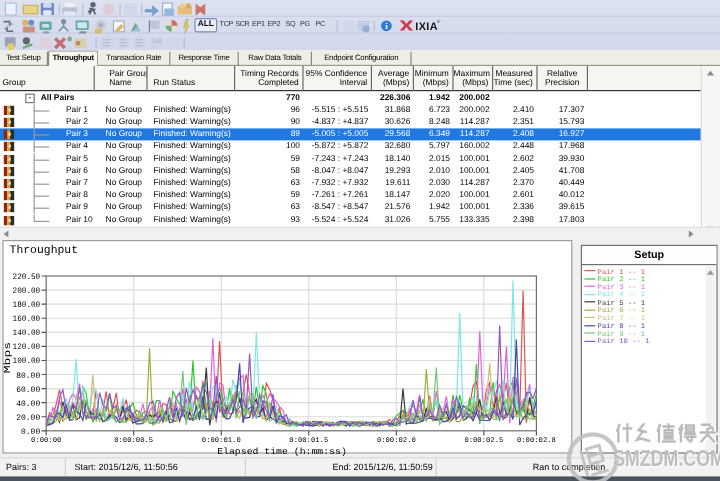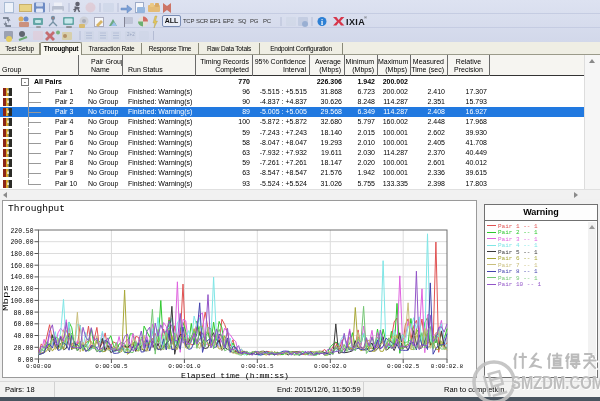--- a/index.html
+++ b/index.html
@@ -502,39 +502,40 @@
     <polyline points="36.5,149.7 39.3,152.5 42.1,139.3 44.8,148.6 47.6,134.3 50.4,142.8 53.2,147.7 56.0,132.9 58.7,128.2 61.5,132.1 64.3,119.7 67.1,145.7 69.8,146.3 72.6,147.5 75.4,140.8 78.2,144.6 81.0,145.7 83.7,143.8 86.5,147.4 89.3,149.3 92.1,144.5 94.9,148.0 97.6,145.5 100.4,132.7 103.2,150.0 106.0,143.7 108.8,144.4 111.5,150.5 114.3,148.3 117.1,136.5 119.9,149.6 122.6,142.8 125.4,139.1 128.2,148.8 131.0,133.4 133.8,143.7 136.5,145.6 139.3,139.1 142.1,145.3 144.9,136.4 147.7,146.4 150.4,123.9 153.2,139.2 156.0,145.7 158.8,141.5 161.6,122.6 164.3,126.5 167.1,139.2 169.9,142.4 172.7,141.6 175.4,81.8 178.2,152.3 181.0,119.4 183.8,120.9 186.6,144.1 189.3,141.5 192.1,134.4 194.9,123.7 197.7,115.2 200.5,112.9 203.2,143.5 206.0,145.0 208.8,138.6 211.6,136.4 214.4,132.8 217.1,146.6 219.9,136.4 222.7,128.2 225.5,132.1 228.2,134.7 231.0,139.0 233.8,141.7 236.6,153.8 239.4,149.1 242.1,153.9 244.9,151.3 247.7,153.8 250.5,151.5 253.3,154.6 256.0,153.7 258.8,152.9 261.6,152.8 264.4,151.7 267.1,154.3 269.9,152.6 272.7,154.2 275.5,154.4 278.3,152.3 281.0,152.3 283.8,153.0 286.6,153.2 289.4,152.0 292.2,154.7 294.9,153.7 297.7,153.6 300.5,154.2 303.3,152.4 306.1,154.9 308.8,155.1 311.6,154.8 314.4,151.5 317.2,154.2 319.9,152.9 322.7,154.0 325.5,152.6 328.3,153.0 331.1,149.3 333.8,145.6 336.6,148.0 339.4,140.1 342.2,150.7 345.0,143.2 347.7,128.9 350.5,148.9 353.3,142.9 356.1,138.5 358.9,145.9 361.6,126.0 364.4,143.3 367.2,143.7 370.0,130.3 372.7,149.4 375.5,132.6 378.3,149.0 381.1,145.7 383.9,143.0 386.6,142.9 389.4,148.4 392.2,145.6 395.0,144.5 397.8,75.9 400.5,141.3 403.3,137.5 406.1,121.5 408.9,124.6 411.7,142.6 414.4,146.3 417.2,134.9 420.0,88.8 422.8,152.7 425.5,114.7 428.3,115.0 431.1,136.4 433.9,133.4 436.7,132.2 439.4,120.3 442.2,140.7 445.0,137.9" fill="none" stroke="#df62df" stroke-width="1"></polyline>
     <polyline points="36.5,153.4 39.3,151.5 42.1,145.6 44.8,148.0 47.6,148.7 50.4,144.5 53.2,131.6 56.0,144.8 58.7,132.1 61.5,99.3 64.3,145.9 67.1,121.9 69.8,146.9 72.6,146.4 75.4,124.2 78.2,125.2 81.0,148.0 83.7,132.5 86.5,148.5 89.3,148.2 92.1,148.6 94.9,147.0 97.6,145.8 100.4,131.3 103.2,146.1 106.0,150.2 108.8,149.6 111.5,151.3 114.3,151.3 117.1,147.9 119.9,146.4 122.6,149.8 125.4,148.1 128.2,150.4 131.0,142.1 133.8,147.3 136.5,149.4 139.3,143.7 142.1,147.7 144.9,146.0 147.7,147.2 150.4,128.6 153.2,144.4 156.0,117.5 158.8,141.1 161.6,145.4 164.3,129.1 167.1,127.2 169.9,118.2 172.7,144.8 175.4,122.8 178.2,118.3 181.0,141.7 183.8,137.4 186.6,130.6 189.3,142.5 192.1,116.1 194.9,126.6 197.7,117.8 200.5,137.7 203.2,135.5 206.0,144.0 208.8,142.0 211.6,77.1 214.4,136.4 217.1,145.4 219.9,147.1 222.7,148.2 225.5,145.0 228.2,138.0 231.0,150.6 233.8,149.5 236.6,151.0 239.4,149.4 242.1,155.1 244.9,153.7 247.7,152.0 250.5,154.9 253.3,151.9 256.0,155.2 258.8,155.0 261.6,152.7 264.4,152.6 267.1,152.5 269.9,151.8 272.7,153.9 275.5,154.6 278.3,152.3 281.0,151.6 283.8,154.6 286.6,153.6 289.4,152.3 292.2,155.0 294.9,151.9 297.7,153.8 300.5,152.7 303.3,153.4 306.1,155.2 308.8,152.9 311.6,151.9 314.4,153.5 317.2,154.2 319.9,152.3 322.7,154.5 325.5,153.8 328.3,153.4 331.1,148.8 333.8,151.7 336.6,146.7 339.4,138.7 342.2,135.0 345.0,149.6 347.7,146.7 350.5,144.4 353.3,144.3 356.1,143.1 358.9,142.3 361.6,132.9 364.4,145.9 367.2,145.5 370.0,144.8 372.7,148.2 375.5,139.2 378.3,144.7 381.1,60.7 383.9,144.6 386.6,146.5 389.4,146.1 392.2,129.8 395.0,137.9 397.8,147.1 400.5,134.6 403.3,141.7 406.1,126.6 408.9,128.0 411.7,117.7 414.4,129.3 417.2,116.9 420.0,142.8 422.8,141.5 425.5,33.8 428.3,138.6 431.1,144.3 433.9,134.2 436.7,136.6 439.4,123.7 442.2,141.6 445.0,146.2" fill="none" stroke="#7fe6e6" stroke-width="1"></polyline>
     <polyline points="36.5,154.1 39.3,153.9 42.1,151.9 44.8,146.3 47.6,151.7 50.4,135.1 53.2,146.0 56.0,149.0 58.7,136.6 61.5,149.8 64.3,148.3 67.1,133.5 69.8,149.6 72.6,141.1 75.4,151.0 78.2,146.4 81.0,144.1 83.7,150.8 86.5,149.9 89.3,147.0 92.1,146.5 94.9,151.6 97.6,149.6 100.4,138.6 103.2,151.2 106.0,145.4 108.8,152.6 111.5,151.1 114.3,150.5 117.1,149.4 119.9,147.5 122.6,145.9 125.4,147.3 128.2,145.2 131.0,143.4 133.8,151.5 136.5,143.5 139.3,148.3 142.1,150.7 144.9,150.9 147.7,140.8 150.4,143.1 153.2,150.5 156.0,143.6 158.8,150.3 161.6,147.0 164.3,143.2 167.1,140.8 169.9,106.3 172.7,154.3 175.4,142.2 178.2,134.5 181.0,135.1 183.8,146.5 186.6,141.7 189.3,137.3 192.1,131.4 194.9,143.7 197.7,131.8 200.5,147.2 203.2,148.5 206.0,147.7 208.8,138.0 211.6,132.7 214.4,145.1 217.1,140.1 219.9,150.4 222.7,147.2 225.5,149.4 228.2,150.5 231.0,153.1 233.8,150.9 236.6,152.0 239.4,153.5 242.1,153.3 244.9,152.9 247.7,153.5 250.5,154.4 253.3,151.4 256.0,155.0 258.8,151.4 261.6,151.2 264.4,153.3 267.1,154.9 269.9,152.6 272.7,155.2 275.5,152.1 278.3,154.7 281.0,152.2 283.8,153.7 286.6,155.1 289.4,151.8 292.2,151.8 294.9,151.7 297.7,152.4 300.5,153.6 303.3,153.5 306.1,152.7 308.8,154.1 311.6,152.9 314.4,154.3 317.2,151.2 319.9,151.4 322.7,152.8 325.5,153.8 328.3,152.1 331.1,154.2 333.8,123.9 336.6,153.3 339.4,152.5 342.2,152.7 345.0,152.4 347.7,151.7 350.5,150.9 353.3,140.7 356.1,147.6 358.9,146.5 361.6,149.8 364.4,150.1 367.2,146.7 370.0,142.9 372.7,151.3 375.5,149.0 378.3,145.2 381.1,136.7 383.9,150.2 386.6,148.7 389.4,145.5 392.2,150.6 395.0,143.9 397.8,132.8 400.5,149.2 403.3,145.9 406.1,150.1 408.9,144.8 411.7,130.6 414.4,143.8 417.2,148.9 420.0,147.7 422.8,141.2 425.5,133.4 428.3,145.0 431.1,144.1 433.9,134.9 436.7,149.6 439.4,131.2 442.2,146.0 445.0,148.4" fill="none" stroke="#3a3a3a" stroke-width="1"></polyline>
     <polyline points="36.5,151.4 39.3,153.3 42.1,152.6 44.8,150.9 47.6,144.3 50.4,151.1 53.2,147.2 56.0,149.5 58.7,144.1 61.5,149.5 64.3,137.8 67.1,133.2 69.8,148.5 72.6,148.4 75.4,144.4 78.2,141.4 81.0,151.1 83.7,143.6 86.5,140.5 89.3,141.4 92.1,148.7 94.9,141.4 97.6,147.5 100.4,151.7 103.2,151.4 106.0,148.3 108.8,149.4 111.5,146.3 114.3,147.7 117.1,152.6 119.9,151.3 122.6,90.0 125.4,154.3 128.2,152.2 131.0,141.8 133.8,150.1 136.5,151.1 139.3,148.1 142.1,150.2 144.9,150.0 147.7,142.9 150.4,138.3 153.2,147.0 156.0,149.7 158.8,145.4 161.6,146.5 164.3,145.7 167.1,148.4 169.9,136.2 172.7,148.5 175.4,149.3 178.2,137.9 181.0,136.3 183.8,147.8 186.6,148.4 189.3,141.0 192.1,128.6 194.9,147.6 197.7,142.3 200.5,147.6 203.2,136.6 206.0,144.4 208.8,146.2 211.6,139.9 214.4,143.4 217.1,149.1 219.9,147.3 222.7,135.7 225.5,142.5 228.2,149.4 231.0,148.8 233.8,153.8 236.6,153.6 239.4,151.6 242.1,151.2 244.9,152.4 247.7,154.8 250.5,152.2 253.3,151.9 256.0,151.8 258.8,152.2 261.6,154.3 264.4,155.0 267.1,153.2 269.9,154.0 272.7,151.5 275.5,154.8 278.3,152.9 281.0,152.7 283.8,153.8 286.6,152.2 289.4,152.4 292.2,151.6 294.9,152.6 297.7,154.9 300.5,153.6 303.3,154.0 306.1,154.7 308.8,151.3 311.6,152.0 314.4,151.6 317.2,154.7 319.9,151.6 322.7,155.3 325.5,154.9 328.3,154.2 331.1,152.1 333.8,145.5 336.6,145.7 339.4,151.8 342.2,152.6 345.0,147.4 347.7,147.0 350.5,150.7 353.3,107.5 356.1,146.5 358.9,150.8 361.6,149.6 364.4,139.3 367.2,151.0 370.0,151.3 372.7,151.2 375.5,142.4 378.3,151.3 381.1,151.3 383.9,144.5 386.6,140.8 389.4,140.6 392.2,147.3 395.0,134.7 397.8,150.1 400.5,146.5 403.3,147.5 406.1,144.0 408.9,149.2 411.7,149.4 414.4,128.7 417.2,147.7 420.0,144.0 422.8,130.5 425.5,147.4 428.3,146.3 431.1,141.9 433.9,149.2 436.7,149.6 439.4,141.2 442.2,147.3 445.0,150.2" fill="none" stroke="#a8a838" stroke-width="1"></polyline>
     <polyline points="36.5,154.3 39.3,149.2 42.1,145.3 44.8,147.6 47.6,150.4 50.4,138.0 53.2,149.7 56.0,138.4 58.7,149.3 61.5,129.8 64.3,136.6 67.1,144.6 69.8,146.3 72.6,143.8 75.4,112.2 78.2,151.9 81.0,142.0 83.7,150.9 86.5,148.1 89.3,141.5 92.1,148.2 94.9,136.1 97.6,147.1 100.4,150.5 103.2,140.9 106.0,150.1 108.8,149.1 111.5,148.3 114.3,144.5 117.1,152.4 119.9,143.6 122.6,148.7 125.4,151.0 128.2,151.1 131.0,139.7 133.8,140.3 136.5,147.8 139.3,149.8 142.1,135.3 144.9,150.9 147.7,150.5 150.4,145.3 153.2,142.7 156.0,149.8 158.8,148.9 161.6,149.4 164.3,148.0 167.1,148.5 169.9,148.7 172.7,148.6 175.4,145.5 178.2,148.5 181.0,133.9 183.8,144.7 186.6,148.3 189.3,137.8 192.1,132.6 194.9,145.4 197.7,148.7 200.5,138.3 203.2,134.9 206.0,129.7 208.8,136.8 211.6,140.6 214.4,146.4 217.1,148.1 219.9,150.1 222.7,138.8 225.5,146.7 228.2,151.3 231.0,153.0 233.8,153.1 236.6,150.7 239.4,154.9 242.1,153.6 244.9,152.3 247.7,153.3 250.5,151.7 253.3,154.2 256.0,154.9 258.8,152.1 261.6,151.5 264.4,154.3 267.1,152.4 269.9,151.2 272.7,153.5 275.5,155.1 278.3,154.5 281.0,151.9 283.8,154.7 286.6,152.9 289.4,151.9 292.2,154.4 294.9,154.8 297.7,151.4 300.5,151.6 303.3,153.5 306.1,151.8 308.8,152.5 311.6,154.1 314.4,151.5 317.2,151.1 319.9,151.9 322.7,154.1 325.5,154.9 328.3,151.4 331.1,149.9 333.8,148.9 336.6,147.8 339.4,147.1 342.2,144.4 345.0,149.9 347.7,137.2 350.5,147.3 353.3,149.6 356.1,132.2 358.9,149.4 361.6,147.4 364.4,142.3 367.2,139.9 370.0,149.5 372.7,151.3 375.5,145.9 378.3,145.2 381.1,141.7 383.9,149.7 386.6,138.2 389.4,139.1 392.2,135.8 395.0,138.7 397.8,140.8 400.5,143.5 403.3,134.1 406.1,102.8 408.9,149.4 411.7,135.2 414.4,135.5 417.2,148.8 420.0,146.8 422.8,128.2 425.5,134.4 428.3,148.3 431.1,143.0 433.9,132.7 436.7,131.6 439.4,143.2 442.2,149.5 445.0,149.0" fill="none" stroke="#c9bf7d" stroke-width="1"></polyline>
     <polyline points="36.5,154.9 39.3,153.7 42.1,153.0 44.8,144.9 47.6,144.1 50.4,148.1 53.2,137.3 56.0,150.3 58.7,149.7 61.5,142.5 64.3,144.8 67.1,150.2 69.8,135.2 72.6,143.9 75.4,144.6 78.2,148.9 81.0,145.2 83.7,151.4 86.5,150.2 89.3,145.5 92.1,146.4 94.9,147.9 97.6,152.0 100.4,150.9 103.2,140.1 106.0,142.1 108.8,145.5 111.5,153.3 114.3,153.3 117.1,152.8 119.9,145.6 122.6,152.6 125.4,152.4 128.2,152.1 131.0,146.4 133.8,149.3 136.5,142.7 139.3,152.1 142.1,151.7 144.9,139.6 147.7,150.9 150.4,141.1 153.2,143.5 156.0,149.6 158.8,148.9 161.6,138.9 164.3,150.0 167.1,130.3 169.9,149.7 172.7,149.1 175.4,140.5 178.2,149.3 181.0,126.9 183.8,145.1 186.6,149.3 189.3,148.7 192.1,142.4 194.9,133.7 197.7,102.8 200.5,152.4 203.2,142.3 206.0,140.2 208.8,138.2 211.6,147.5 214.4,146.9 217.1,134.3 219.9,135.5 222.7,148.6 225.5,137.9 228.2,152.4 231.0,146.5 233.8,147.4 236.6,152.8 239.4,153.1 242.1,151.7 244.9,152.8 247.7,154.5 250.5,153.0 253.3,154.5 256.0,154.2 258.8,155.1 261.6,154.3 264.4,151.6 267.1,152.9 269.9,153.6 272.7,154.5 275.5,153.8 278.3,152.7 281.0,151.2 283.8,151.1 286.6,151.3 289.4,155.2 292.2,152.3 294.9,154.1 297.7,155.1 300.5,153.6 303.3,151.5 306.1,154.0 308.8,151.7 311.6,154.7 314.4,153.4 317.2,153.3 319.9,153.4 322.7,153.2 325.5,153.6 328.3,154.6 331.1,152.3 333.8,147.4 336.6,150.6 339.4,151.4 342.2,152.8 345.0,145.9 347.7,149.9 350.5,150.2 353.3,149.2 356.1,148.3 358.9,149.4 361.6,150.0 364.4,148.1 367.2,151.6 370.0,150.9 372.7,148.8 375.5,140.0 378.3,148.9 381.1,146.6 383.9,138.2 386.6,140.2 389.4,142.3 392.2,144.1 395.0,144.3 397.8,150.0 400.5,150.2 403.3,150.4 406.1,150.2 408.9,142.5 411.7,142.4 414.4,150.0 417.2,134.8 420.0,145.6 422.8,143.4 425.5,149.6 428.3,82.9 431.1,154.2 433.9,148.6 436.7,145.1 439.4,144.9 442.2,144.6 445.0,133.7" fill="none" stroke="#4444ae" stroke-width="1"></polyline>
     <polyline points="36.5,154.8 39.3,149.6 42.1,150.5 44.8,141.6 47.6,144.0 50.4,139.4 53.2,136.7 56.0,138.2 58.7,149.6 61.5,143.4 64.3,137.2 67.1,137.8 69.8,133.1 72.6,147.2 75.4,150.7 78.2,141.3 81.0,149.7 83.7,143.7 86.5,151.2 89.3,149.3 92.1,145.0 94.9,151.4 97.6,150.2 100.4,151.7 103.2,141.4 106.0,144.9 108.8,148.0 111.5,150.1 114.3,142.4 117.1,152.3 119.9,147.1 122.6,152.8 125.4,148.0 128.2,152.2 131.0,152.6 133.8,141.7 136.5,151.1 139.3,136.9 142.1,143.9 144.9,143.2 147.7,142.2 150.4,109.3 153.2,154.1 156.0,129.5 158.8,147.7 161.6,149.5 164.3,130.6 167.1,149.2 169.9,144.1 172.7,132.8 175.4,147.3 178.2,136.7 181.0,139.1 183.8,137.3 186.6,148.3 189.3,136.6 192.1,131.2 194.9,148.4 197.7,126.4 200.5,127.1 203.2,146.7 206.0,127.6 208.8,128.6 211.6,149.0 214.4,136.7 217.1,129.3 219.9,137.0 222.7,150.8 225.5,149.3 228.2,148.4 231.0,151.7 233.8,152.6 236.6,154.6 239.4,155.2 242.1,153.5 244.9,151.3 247.7,153.8 250.5,151.8 253.3,152.4 256.0,151.3 258.8,152.7 261.6,153.1 264.4,153.7 267.1,152.7 269.9,152.8 272.7,152.5 275.5,153.0 278.3,152.7 281.0,153.5 283.8,153.0 286.6,152.5 289.4,151.9 292.2,154.3 294.9,154.4 297.7,154.7 300.5,151.1 303.3,154.9 306.1,152.3 308.8,154.7 311.6,154.9 314.4,151.4 317.2,152.9 319.9,152.6 322.7,155.3 325.5,154.9 328.3,153.1 331.1,154.1 333.8,147.1 336.6,150.4 339.4,151.7 342.2,144.7 345.0,151.5 347.7,147.8 350.5,147.2 353.3,150.9 356.1,139.2 358.9,142.2 361.6,106.3 364.4,153.5 367.2,149.6 370.0,136.7 372.7,144.1 375.5,137.2 378.3,141.6 381.1,140.5 383.9,149.4 386.6,137.9 389.4,148.7 392.2,137.5 395.0,140.6 397.8,145.1 400.5,149.6 403.3,142.5 406.1,141.7 408.9,139.6 411.7,149.6 414.4,148.2 417.2,142.3 420.0,132.6 422.8,148.0 425.5,130.3 428.3,126.5 431.1,148.9 433.9,136.6 436.7,145.7 439.4,149.2 442.2,148.9 445.0,147.5" fill="none" stroke="#74c674" stroke-width="1"></polyline>
     <polyline points="36.5,154.0 39.3,146.2 42.1,147.4 44.8,147.0 47.6,131.1 50.4,124.8 53.2,142.4 56.0,144.8 58.7,136.0 61.5,141.5 64.3,122.6 67.1,144.8 69.8,147.1 72.6,147.8 75.4,147.3 78.2,148.1 81.0,127.3 83.7,137.1 86.5,140.6 89.3,127.7 92.1,140.4 94.9,138.1 97.6,149.1 100.4,148.3 103.2,142.9 106.0,137.8 108.8,149.8 111.5,148.3 114.3,150.3 117.1,150.0 119.9,145.7 122.6,136.5 125.4,134.2 128.2,145.1 131.0,150.8 133.8,149.2 136.5,141.6 139.3,131.0 142.1,148.7 144.9,131.2 147.7,127.2 150.4,147.3 153.2,123.1 156.0,136.4 158.8,124.8 161.6,132.4 164.3,131.7 167.1,121.2 169.9,126.6 172.7,140.3 175.4,140.8 178.2,113.4 181.0,143.2 183.8,140.6 186.6,144.8 189.3,141.3 192.1,133.1 194.9,144.1 197.7,139.2 200.5,132.8 203.2,140.7 206.0,94.6 208.8,148.0 211.6,142.6 214.4,128.9 217.1,136.9 219.9,141.9 222.7,148.0 225.5,128.3 228.2,150.2 231.0,149.4 233.8,148.5 236.6,145.6 239.4,153.9 242.1,152.3 244.9,153.3 247.7,153.9 250.5,155.2 253.3,151.6 256.0,151.7 258.8,153.9 261.6,152.5 264.4,153.0 267.1,155.1 269.9,152.6 272.7,154.0 275.5,154.1 278.3,153.5 281.0,153.5 283.8,151.2 286.6,152.6 289.4,153.8 292.2,152.1 294.9,153.9 297.7,151.6 300.5,154.0 303.3,152.6 306.1,151.7 308.8,152.4 311.6,155.1 314.4,152.3 317.2,154.2 319.9,153.0 322.7,154.8 325.5,149.7 328.3,148.7 331.1,152.4 333.8,151.5 336.6,151.3 339.4,148.3 342.2,133.3 345.0,147.1 347.7,130.7 350.5,148.4 353.3,147.2 356.1,141.6 358.9,147.9 361.6,148.3 364.4,137.6 367.2,146.0 370.0,137.3 372.7,148.0 375.5,147.2 378.3,130.0 381.1,140.6 383.9,148.3 386.6,143.8 389.4,147.9 392.2,147.8 395.0,138.7 397.8,147.2 400.5,146.0 403.3,147.0 406.1,146.6 408.9,140.5 411.7,145.8 414.4,71.2 417.2,149.5 420.0,144.9 422.8,145.5 425.5,145.2 428.3,115.5 431.1,141.5 433.9,138.7 436.7,127.4 439.4,126.8 442.2,132.1 445.0,123.8" fill="none" stroke="#9355c8" stroke-width="1"></polyline>
   </svg>
   <div id="legendpanel">
-    <div id="legendhead">Warning</div>
+    <div id="legendhead">Setup</div>
     <div class="litem" style="top:17.5px;color:#e05252"><span class="ldash" style="background:#e05252"></span>Pair 1 -- 1</div>
     <div class="litem" style="top:24.1px;color:#2ec82e"><span class="ldash" style="background:#2ec82e"></span>Pair 2 -- 1</div>
     <div class="litem" style="top:30.6px;color:#df62df"><span class="ldash" style="background:#df62df"></span>Pair 3 -- 1</div>
     <div class="litem" style="top:37.1px;color:#7fe6e6"><span class="ldash" style="background:#7fe6e6"></span>Pair 4 -- 1</div>
     <div class="litem" style="top:43.7px;color:#3a3a3a"><span class="ldash" style="background:#3a3a3a"></span>Pair 5 -- 1</div>
     <div class="litem" style="top:50.2px;color:#a8a838"><span class="ldash" style="background:#a8a838"></span>Pair 6 -- 1</div>
     <div class="litem" style="top:56.8px;color:#c9bf7d"><span class="ldash" style="background:#c9bf7d"></span>Pair 7 -- 1</div>
     <div class="litem" style="top:63.4px;color:#4444ae"><span class="ldash" style="background:#4444ae"></span>Pair 8 -- 1</div>
     <div class="litem" style="top:69.9px;color:#74c674"><span class="ldash" style="background:#74c674"></span>Pair 9 -- 1</div>
     <div class="litem" style="top:76.4px;color:#9355c8"><span class="ldash" style="background:#9355c8"></span>Pair 10 -- 1</div>
     <div id="lscroll">
         <span class="tri tup" style="left:1px;top:3px;border-bottom-color:#999"></span>
       </div>
   </div>
 </div>
 
 <div class="abs" id="statusbar">
-  <div class="seg" style="left:0;width:55px">Pairs: 18</div>
+  <div class="seg" style="left:0;width:55px">Pairs: 3</div>
+  <div class="seg" style="left:56px;width:149px;padding-left:6px">Start: 2015/12/6, 11:50:56</div>
   <div class="seg" style="left:276px;width:88px;padding-left:1px">End: 2015/12/6, 11:50:59</div>
   <div class="seg" style="left:440px;width:160px;border-right:none;padding-left:4px">Ran to completion</div>
 </div>
 <div class="abs" id="botedge"></div>
 
 <div class="abs" id="wm">
   <svg width="145" height="56" style="position:absolute;left:0;top:0">
     <circle cx="39" cy="37" r="20" fill="none" stroke="rgba(192,192,192,0.9)" stroke-width="3.5"></circle>
     <g stroke="rgba(192,192,192,0.9)" stroke-width="2.4" fill="none" transform="rotate(-16 39 37)">
       <line x1="31" y1="28" x2="31" y2="50"></line>

